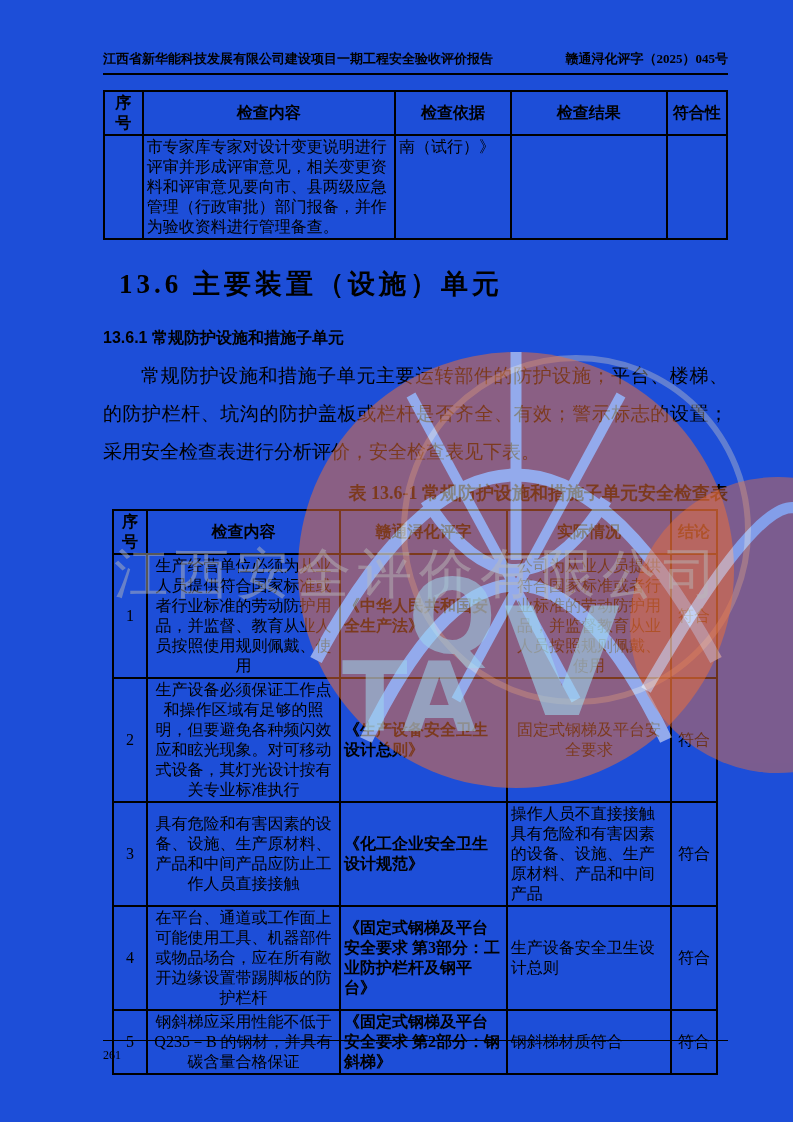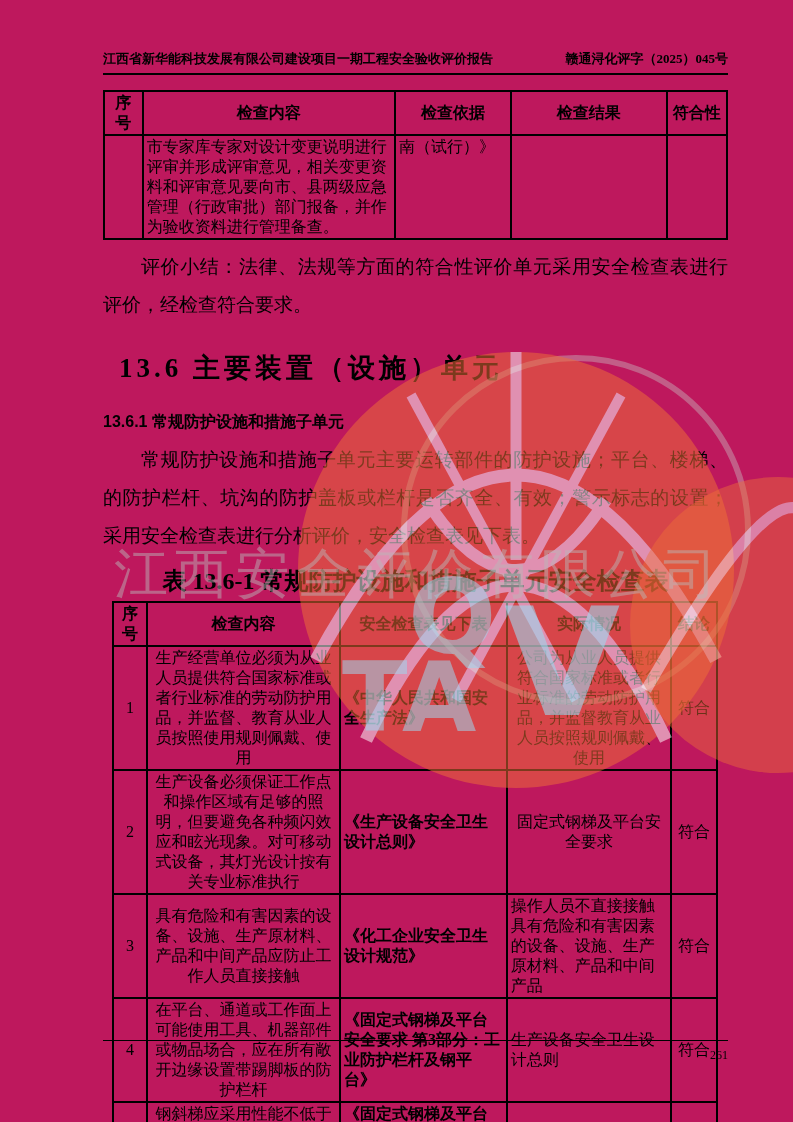--- a/index.html
+++ b/index.html
@@ -1,20 +1,20 @@
 <!DOCTYPE html>
 <html><head>
 <meta charset="utf-8">
 <style>
   html,body{margin:0;padding:0;background:#e8e8e8;}
   .page{
     position:relative;
     width:793px;height:1122px;
     margin:0 auto;
-    background:#be185d;
+    background:#1d4ed8;
     font-family:"Liberation Serif","DejaVu Serif",serif;
     color:#000;
     overflow:hidden;
   }
   .content{
     position:absolute;left:103px;top:50px;width:625px;
   }
   
   .doc-header{
     display:flex;justify-content:space-between;align-items:flex-end;
@@ -45,42 +45,42 @@
     font-size:27px;font-weight:bold;letter-spacing:4px;
     margin:26px 0 0 16px;
     font-family:"Liberation Serif","DejaVu Serif",serif;
   }
   .h2{
     font-size:16px;font-weight:bold;
     margin:26px 0 0 0;
     font-family:"Liberation Sans","DejaVu Sans",sans-serif;
   }
   .tbl-title{
-    text-align:center;font-size:24px;font-weight:bold;
+    text-align:right;font-size:18px;font-weight:bold;
     margin:10px 0 4px 0;
   }
   .t2{margin-left:9px;width:606px;}
   .t2 .c-seq{width:5.6%;}
   .t2 .c-content{width:32%;}
   .t2 .c-basis{width:27.6%;}
   .t2 .c-actual{width:27.2%;}
   .t2 .c-conc{width:7.6%;}
   .t2 td.cell-content{text-align:center;border-radius:31px;}
   .t2 td.cell-basis{text-align:left;font-weight:bold;}
   .t2 td.cell-actual-center{text-align:center;}
   .t2 td.cell-actual-left{text-align:left;}
   .t2 td.cell-num,.t2 td.cell-conc{text-align:center;}
   
   .footer-line{
     position:absolute;left:103px;top:1040px;width:625px;
     border-top:1px solid #000;
   }
   .page-number{
     position:absolute;left:103px;top:1048px;width:625px;
-    text-align:right;font-size:12px;
+    text-align:left;font-size:12px;
   }
   
   .watermark-layer{
     position:absolute;left:0;top:0;width:793px;height:1122px;
     pointer-events:none;
     margin-left:16px;
   }
   .wm-text{
     position:absolute;left:98px;top:538px;width:640px;
     font-size:54px;letter-spacing:7px;white-space:nowrap;
@@ -127,42 +127,41 @@
       <tr>
         <td></td>
         <td>市专家库专家对设计变更说明进行评审并形成评审意见，相关变更资料和评审意见要向市、县两级应急管理（行政审批）部门报备，并作为验收资料进行管理备查。</td>
         <td>南（试行）》</td>
         <td></td>
         <td></td>
       </tr>
     </tbody>
       </table>
 
-    <p class="para">评价小结：法律、法规等方面的符合性评价单元采用安全检查表进行评价，经检查符合要求。</p>
 
     <div class="h1">13.6 主要装置（设施）单元</div>
     <div class="h2">13.6.1 常规防护设施和措施子单元</div>
 
     <p class="para">常规防护设施和措施子单元主要运转部件的防护设施；平台、楼梯、的防护栏杆、坑沟的防护盖板或栏杆是否齐全、有效；警示标志的设置；采用安全检查表进行分析评价，安全检查表见下表。</p>
 
     <div class="tbl-title">表 13.6-1 常规防护设施和措施子单元安全检查表</div>
 
     <table class="t2">
       <colgroup>
         <col class="c-seq">
           <col class="c-content">
           <col class="c-basis">
           <col class="c-actual">
           <col class="c-conc">
       </colgroup>
       <tbody>
           <tr>
         <th>序号</th>
         <th>检查内容</th>
-        <th>安全检查表见下表</th>
+        <th>赣通浔化评字</th>
         <th>实际情况</th>
         <th>结论</th>
       </tr>
       <tr>
         <td class="cell-num">1</td>
         <td class="cell-content">生产经营单位必须为从业人员提供符合国家标准或者行业标准的劳动防护用品，并监督、教育从业人员按照使用规则佩戴、使用</td>
         <td class="cell-basis">《中华人民共和国安全生产法》</td>
         <td class="cell-actual-center">公司为从业人员提供符合国家标准或者行业标准的劳动防护用品，并监督教育从业人员按照规则佩戴、使用</td>
         <td class="cell-conc">符合</td>
       </tr>

